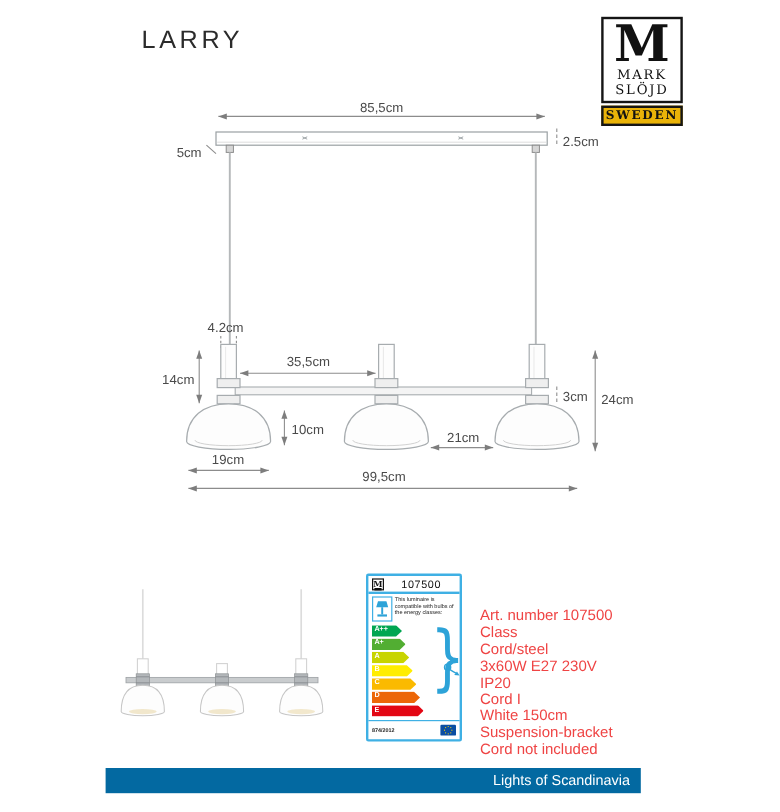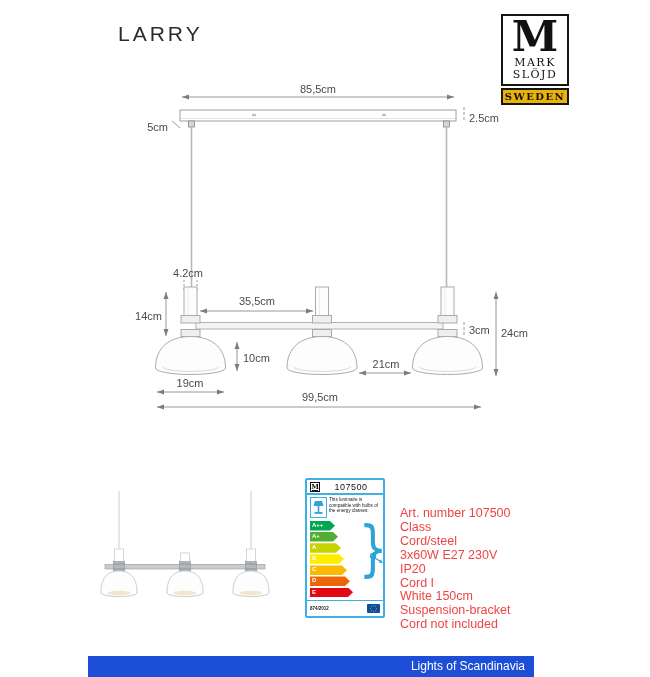--- a/index.html
+++ b/index.html
@@ -262,17 +262,17 @@
     <div>Class</div>
     <div>Cord/steel</div>
     <div>3x60W E27 230V</div>
     <div>IP20</div>
     <div>Cord I</div>
     <div>White 150cm</div>
     <div>Suspension-bracket</div>
     <div>Cord not included</div>
   </div>
 
-  <div class="footer" style="background: #1d4ed8; margin-top: 16px;">
+  <div class="footer" style="background: #0369a1;">
     <span>Lights of Scandinavia</span>
   </div>
 
 </div>
 
 </body></html>

